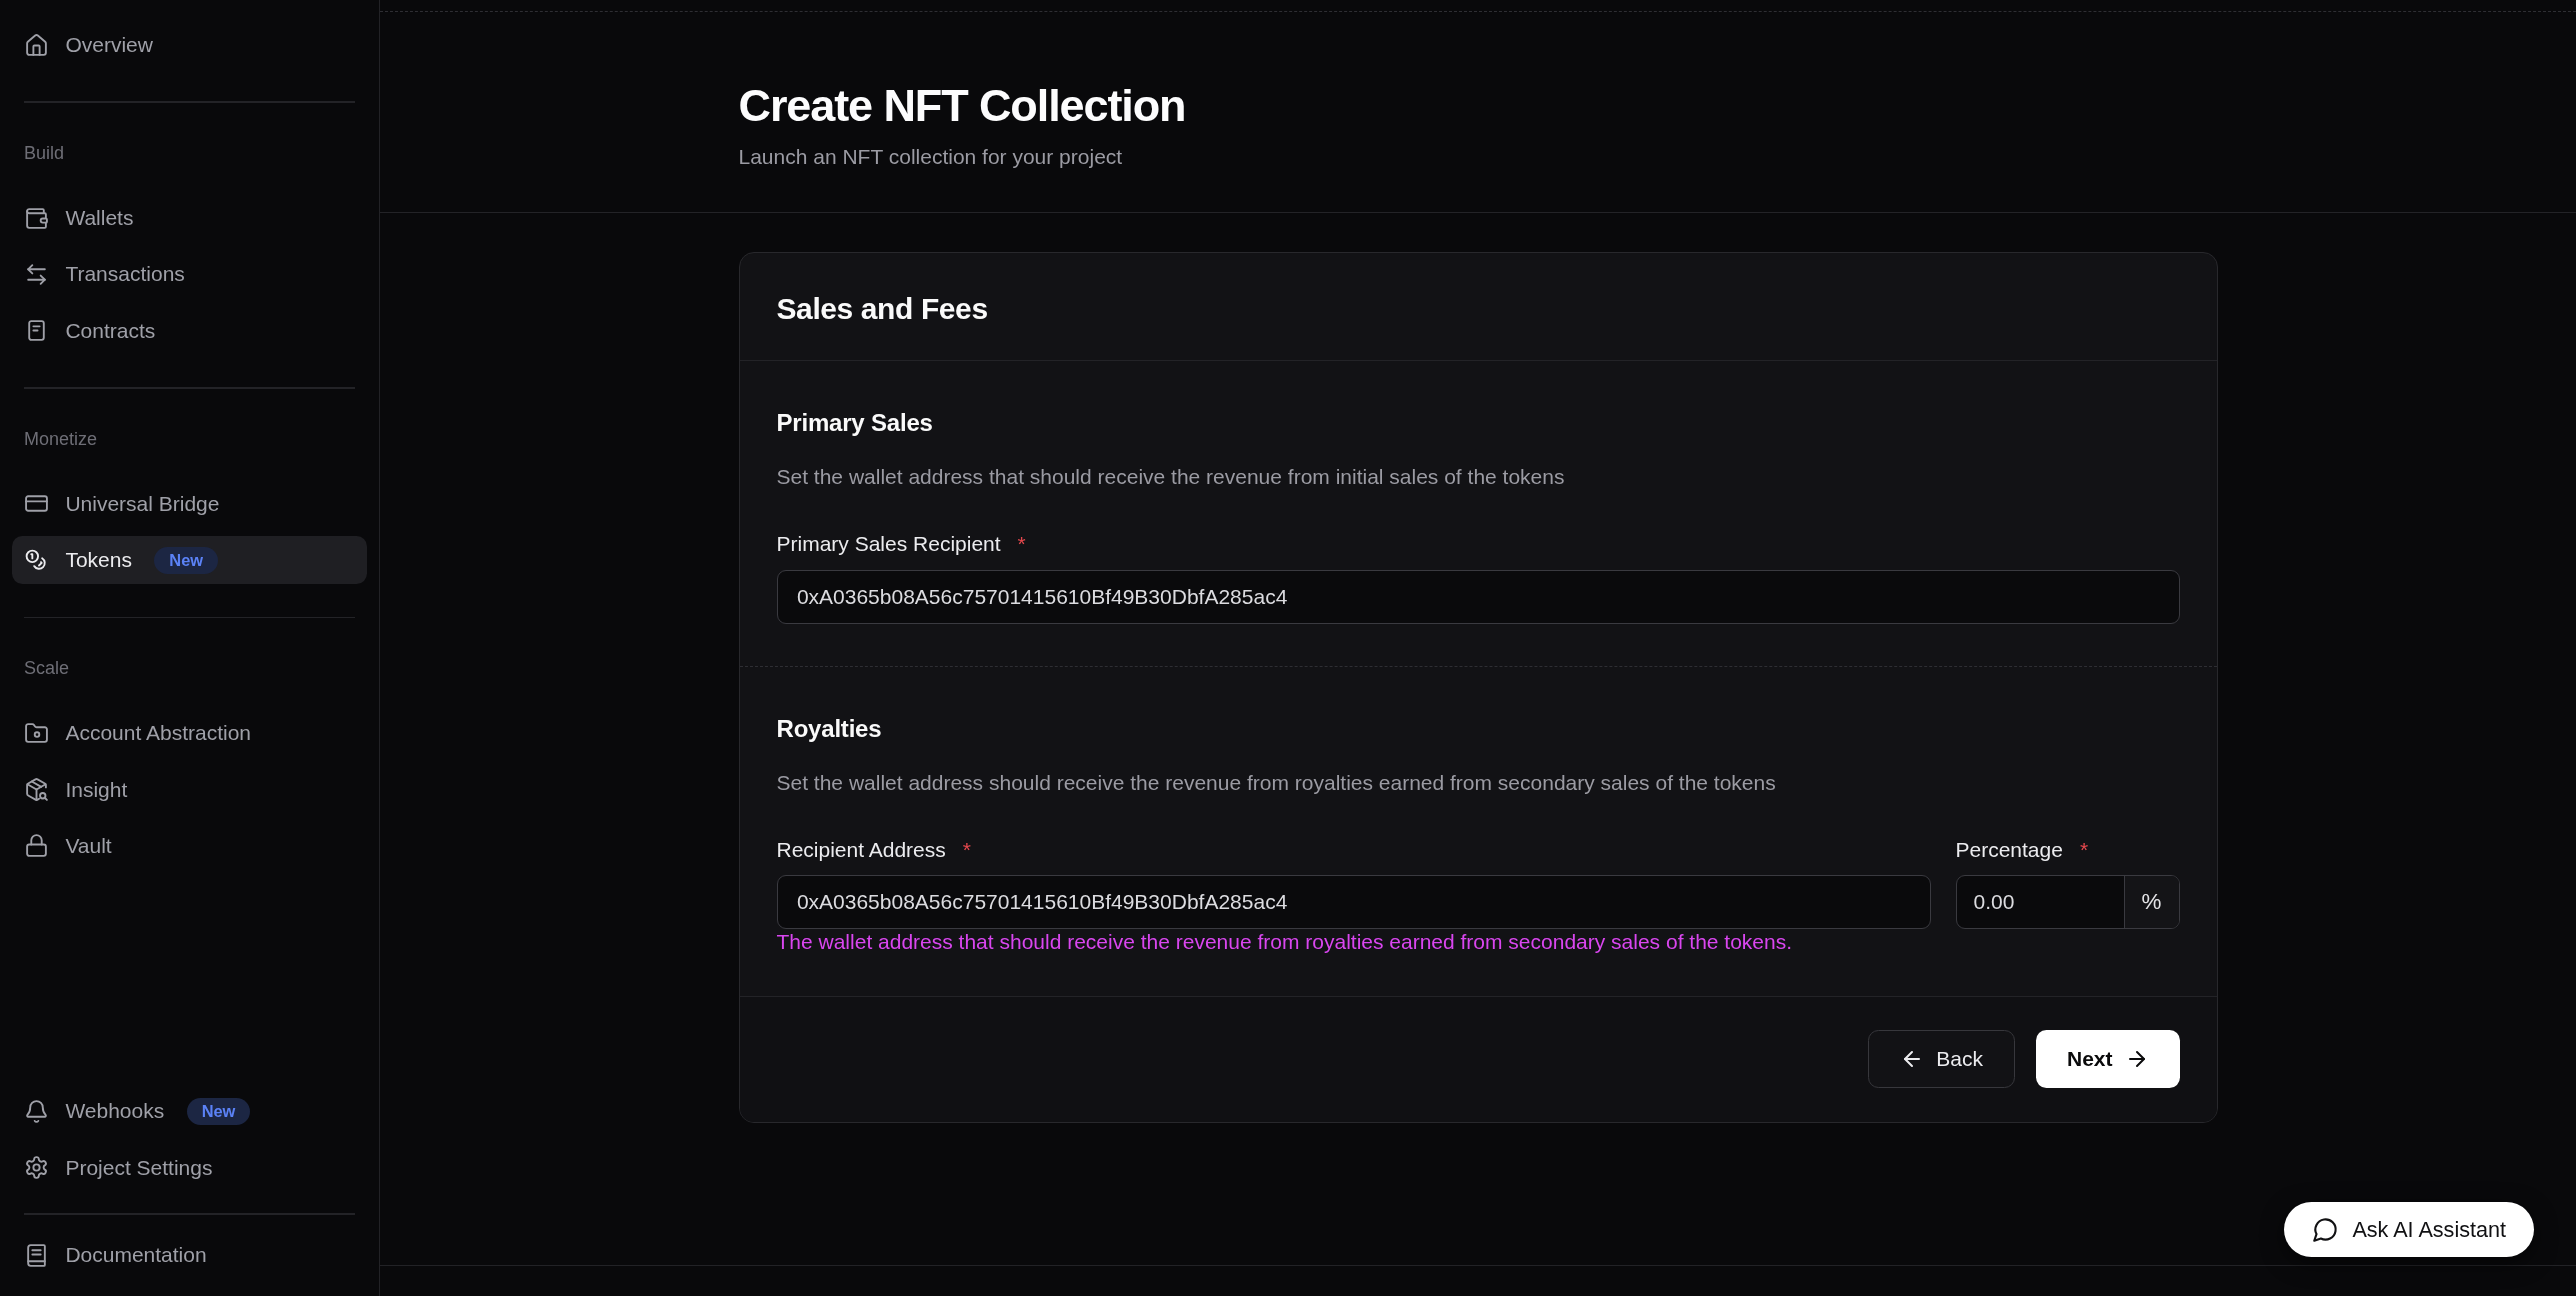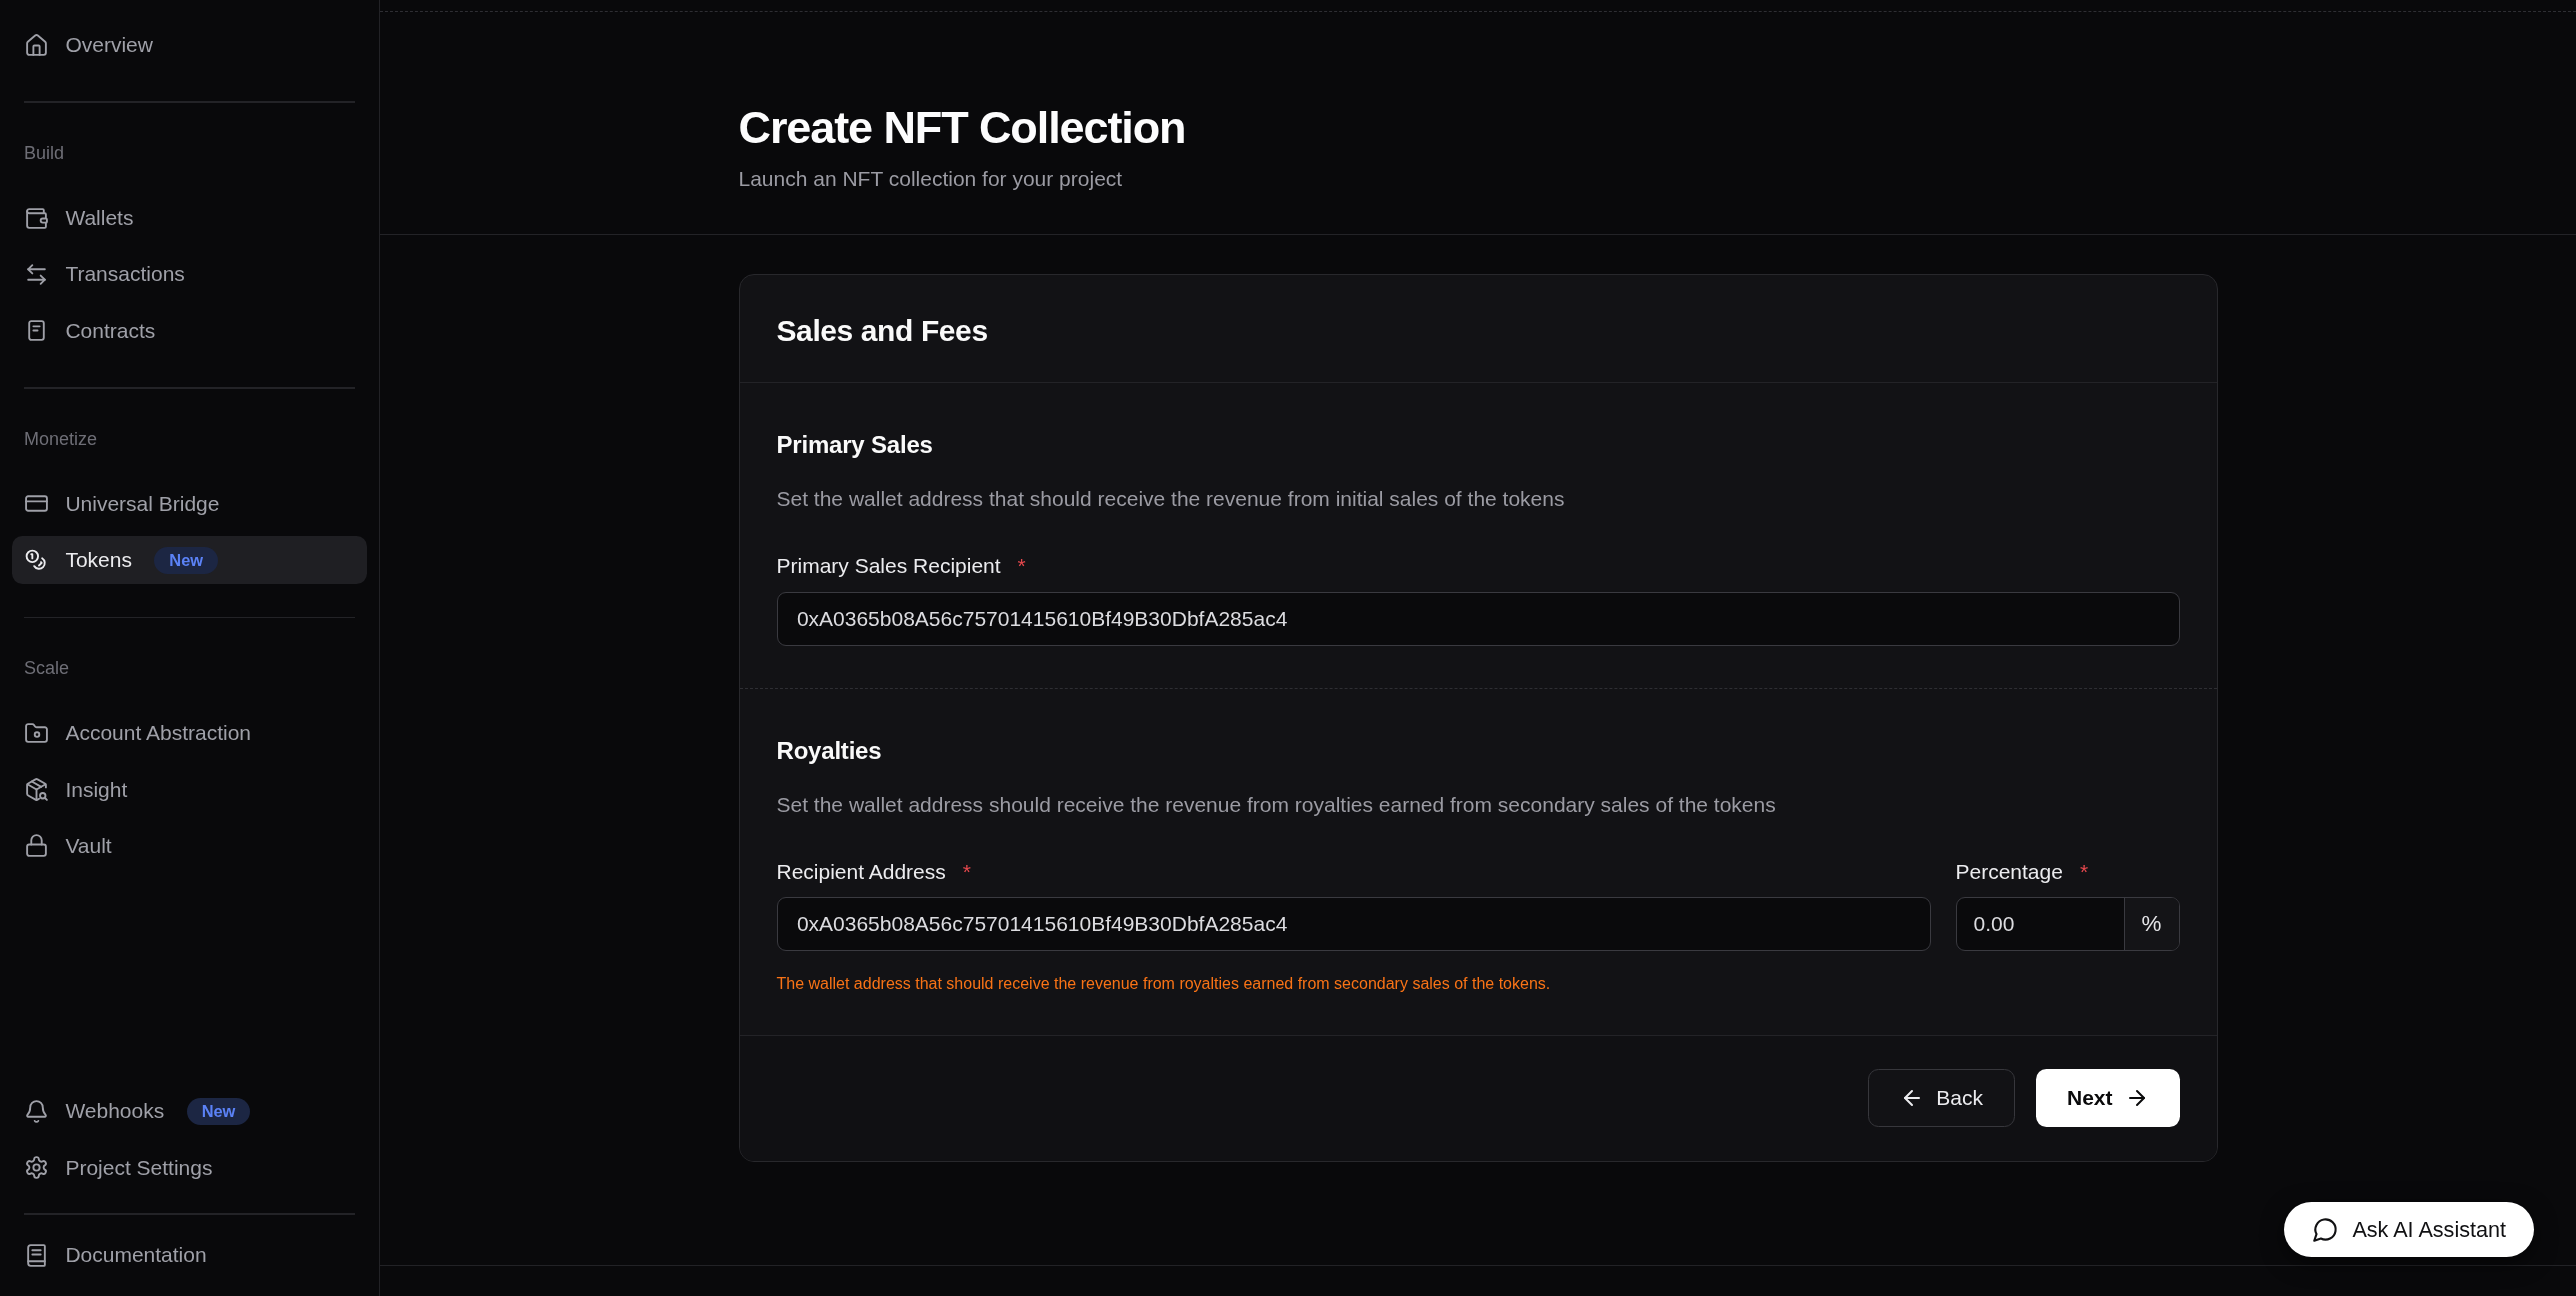--- a/index.html
+++ b/index.html
@@ -14,21 +14,21 @@
   .nav-item .ico svg { width:25px; height:25px; stroke:currentColor; fill:none; stroke-width:1.8; stroke-linecap:round; stroke-linejoin:round; }
   .nav-list { display:flex; flex-direction:column; gap:8.2px; }
   .side-divider { height:1.5px; background:#232327; margin:16.4px 12px 0; }
   .section-label { font-size:18px; color:#6e6e76; padding:0 12px; margin:22.4px 0 12px; height:25px; display:flex; align-items:center; }
   .badge-new { margin-left:6px; background:#1c2643; color:#5b82f6; font-size:16.4px; font-weight:600; padding:5.2px 15px; border-radius:745px; line-height:1; }
   .side-bottom { margin-top:auto; display:flex; flex-direction:column; gap:8.2px; }
 
   
   main { flex:1; position:relative; height:100%; }
   .top-dashed { position:absolute; top:11.2px; left:0; right:0; border-top:1.5px dashed #2e2e33; }
-  .header-band { border-bottom:1.5px solid #232327; padding-top:102px; padding-bottom:43px; }
+  .header-band { border-bottom:1.5px solid #232327; padding-top:80px; padding-bottom:43px; }
   .content-col { width:1479px; margin:0 auto; }
   .page-title { font-size:45px; font-weight:700; letter-spacing:-1.1px; color:#fcfcfd; }
   .page-subtitle { font-size:21px; color:#9b9ba3; margin-top:13.4px; }
 
   .card { width:1479px; margin:39px auto 0; background:#121215; border:1.5px solid #28282c; border-radius:15px; overflow:hidden; }
   .card-header { padding:39px 37px 34px; border-bottom:1.5px solid #232327; }
   .card-title { font-size:30px; font-weight:700; letter-spacing:-0.4px; }
   .card-section { padding:48px 37px 42px; }
   .dashed-divider { border-top:1.5px dashed #2e2e33; }
   .sec-heading { font-size:24px; font-weight:700; letter-spacing:-0.2px; }
@@ -36,21 +36,21 @@
   .field-label { font-size:21px; font-weight:500; color:#ececef; margin-top:43px; margin-bottom:13.4px; display:flex; align-items:center; gap:17px; }
   .req { color:#e5484d; font-size:21px; }
   .text-input { width:100%; height:54px; background:#0a0a0c; border:1.5px solid #3a3a40; border-radius:9px; color:#dcdce0; font-size:21px; padding:0 19.4px; font-family:"Liberation Sans", sans-serif; outline:none; }
   .fields-row { display:flex; gap:25px; align-items:flex-start; }
   .fields-row .grow { flex:1; }
   .fields-row .field-label { margin-top:43px; }
   .pct-wrap { width:224px; min-width:224px; }
   .pct-group { display:flex; height:54px; border:1.5px solid #3a3a40; border-radius:9px; overflow:hidden; background:#0a0a0c; }
   .pct-input { flex:1; width:104px; background:transparent; border:none; outline:none; color:#dcdce0; font-size:21px; padding:0 17px; font-family:"Liberation Sans", sans-serif; }
   .pct-suffix { width:55px; display:flex; align-items:center; justify-content:center; font-size:22.4px; color:#e4e4e7; background:#141417; border-left:1.5px solid #3a3a40; }
-  .helper { font-size:16px; color:#f97316; margin-top:24px; }
+  .helper { font-size:21px; color:#d946ef; margin-top:1px; }
 
   .card-footer { border-top:1.5px solid #232327; padding:33px 37px 34px; display:flex; justify-content:flex-end; gap:21px; background:#101013; }
   .btn { height:58px; display:flex; align-items:center; justify-content:flex-end; gap:12px; padding:0 31px; border-radius:10.4px; font-size:21px; font-weight:500; cursor:pointer; border:none; font-family:"Liberation Sans", sans-serif; }
   .btn svg { width:24px; height:24px; stroke:currentColor; fill:none; stroke-width:2; stroke-linecap:round; stroke-linejoin:round; }
   .btn-back { background:#121215; border:1.5px solid #37373c; color:#ececef; }
   .btn-next { background:#ffffff; color:#0a0a0b; font-weight:600; }
 
   .bottom-line { position:absolute; left:0; right:0; bottom:31px; border-top:1.5px solid #222226; }
   .ai-btn { position:absolute; right:42px; bottom:40px; height:55px; background:#ffffff; color:#111113; border-radius:745px; display:flex; align-items:center; gap:13.4px; padding:0 28px; font-size:21.6px; font-weight:500; box-shadow:0 6px 22.4px rgba(0,0,0,.55); cursor:pointer; z-index:5; }
   .ai-btn svg { width:27px; height:27px; stroke:currentColor; fill:none; stroke-width:1.9; stroke-linecap:round; stroke-linejoin:round; }

